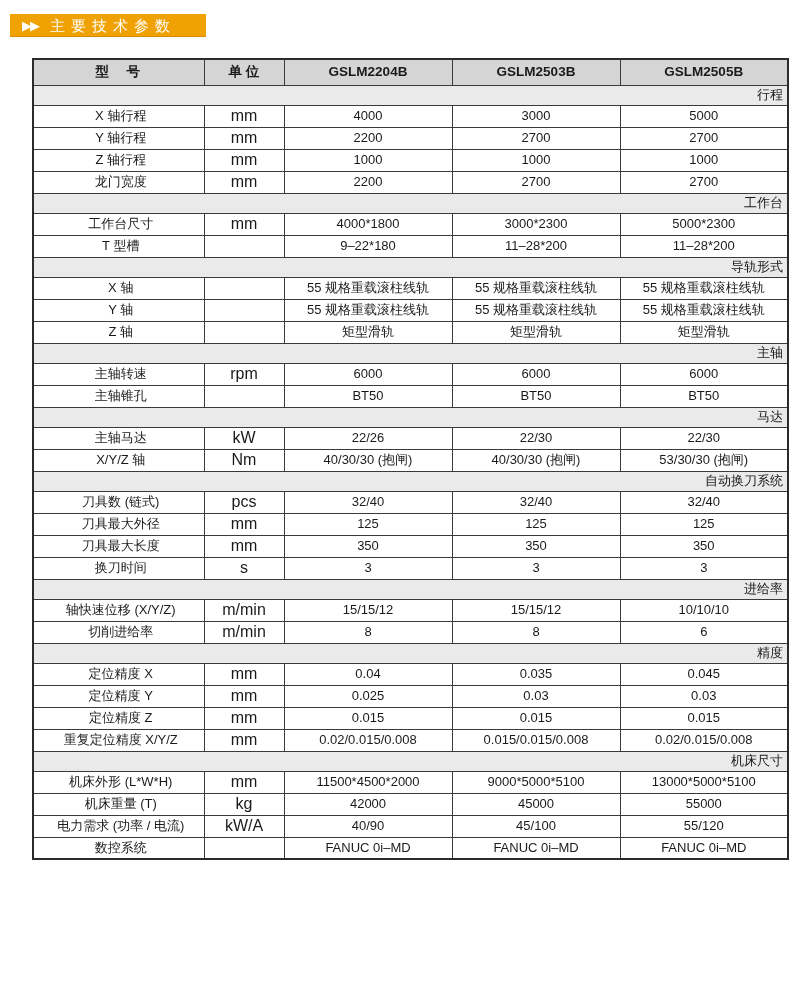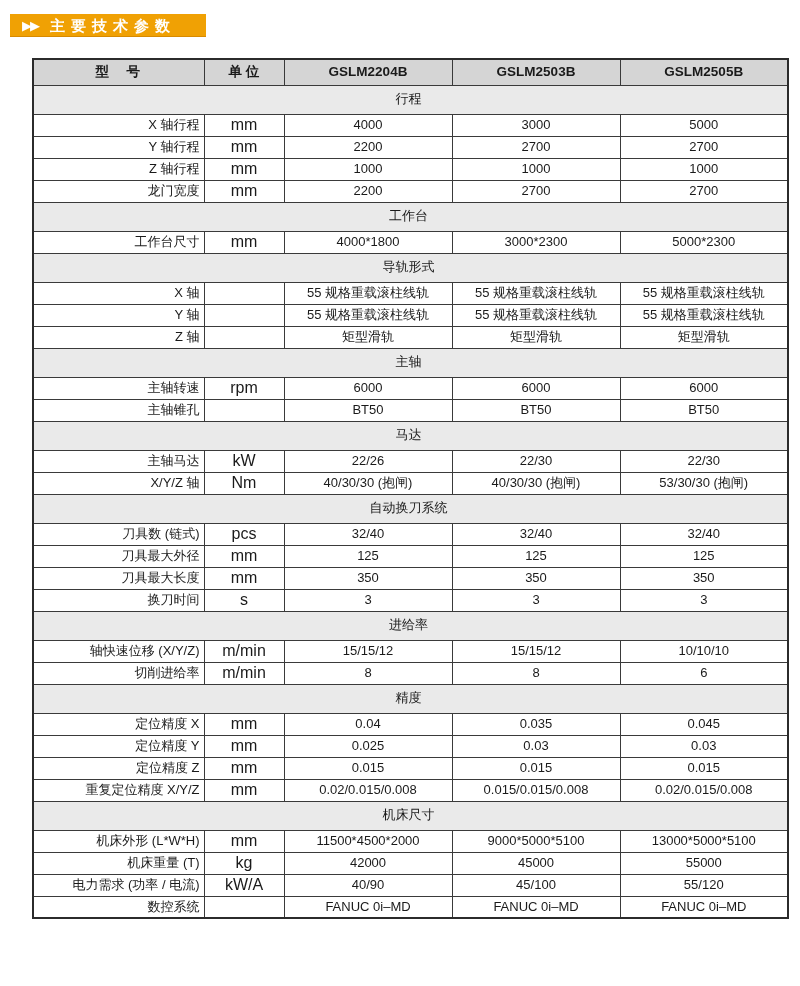--- a/index.html
+++ b/index.html
@@ -26,21 +26,21 @@
   .banner .arrows {
     color: #ffffff;
     font-size: 13px;
     letter-spacing: -2px;
     margin-right: 12px;
     line-height: 1;
   }
   .banner .banner-title {
     color: #ffffff;
     font-size: 15px;
-    font-weight: bold;
+    font-weight: normal;
     letter-spacing: 6px;
     line-height: 1;
     white-space: nowrap;
   }
 
   
   table.spec-table {
     position: absolute;
     left: 32px; top: 58px;
     width: 757px;
@@ -65,26 +65,26 @@
   }
   .spec-table thead th {
     background: #d5d5d5;
     height: 26px;
     font-weight: bold;
     font-size: 13.5px;
   }
   .spec-table thead th.col-label { letter-spacing: 2px; }
   .spec-table tr.section-row td {
     background: #eaeaea;
+    text-align: right;
+    padding-left: 0;
+    height: 20px;
+  }
+  .spec-table td.label-cell {
     text-align: center;
-    padding-left: 0;
-    height: 29px;
-  }
-  .spec-table td.label-cell {
-    text-align: right;
     padding-left: 8px;
   }
   .spec-table td.unit-cell { font-size: 16px; }
 </style>
 </head>
 <body>
 
 <div class="page">
 
   <div class="banner">
@@ -144,20 +144,27 @@
         <tr class="section-row">
           <td colspan="5">工作台</td>
         </tr>
         <tr>
           <td class="label-cell">工作台尺寸</td>
           <td class="unit-cell">mm</td>
           <td class="value-cell">4000*1800</td>
           <td class="value-cell">3000*2300</td>
           <td class="value-cell">5000*2300</td>
         </tr>
+        <tr>
+          <td class="label-cell">T 型槽</td>
+          <td class="unit-cell"></td>
+          <td class="value-cell">9–22*180</td>
+          <td class="value-cell">11–28*200</td>
+          <td class="value-cell">11–28*200</td>
+        </tr>
         <tr class="section-row">
           <td colspan="5">导轨形式</td>
         </tr>
         <tr>
           <td class="label-cell">X 轴</td>
           <td class="unit-cell"></td>
           <td class="value-cell">55 规格重载滚柱线轨</td>
           <td class="value-cell">55 规格重载滚柱线轨</td>
           <td class="value-cell">55 规格重载滚柱线轨</td>
         </tr>

